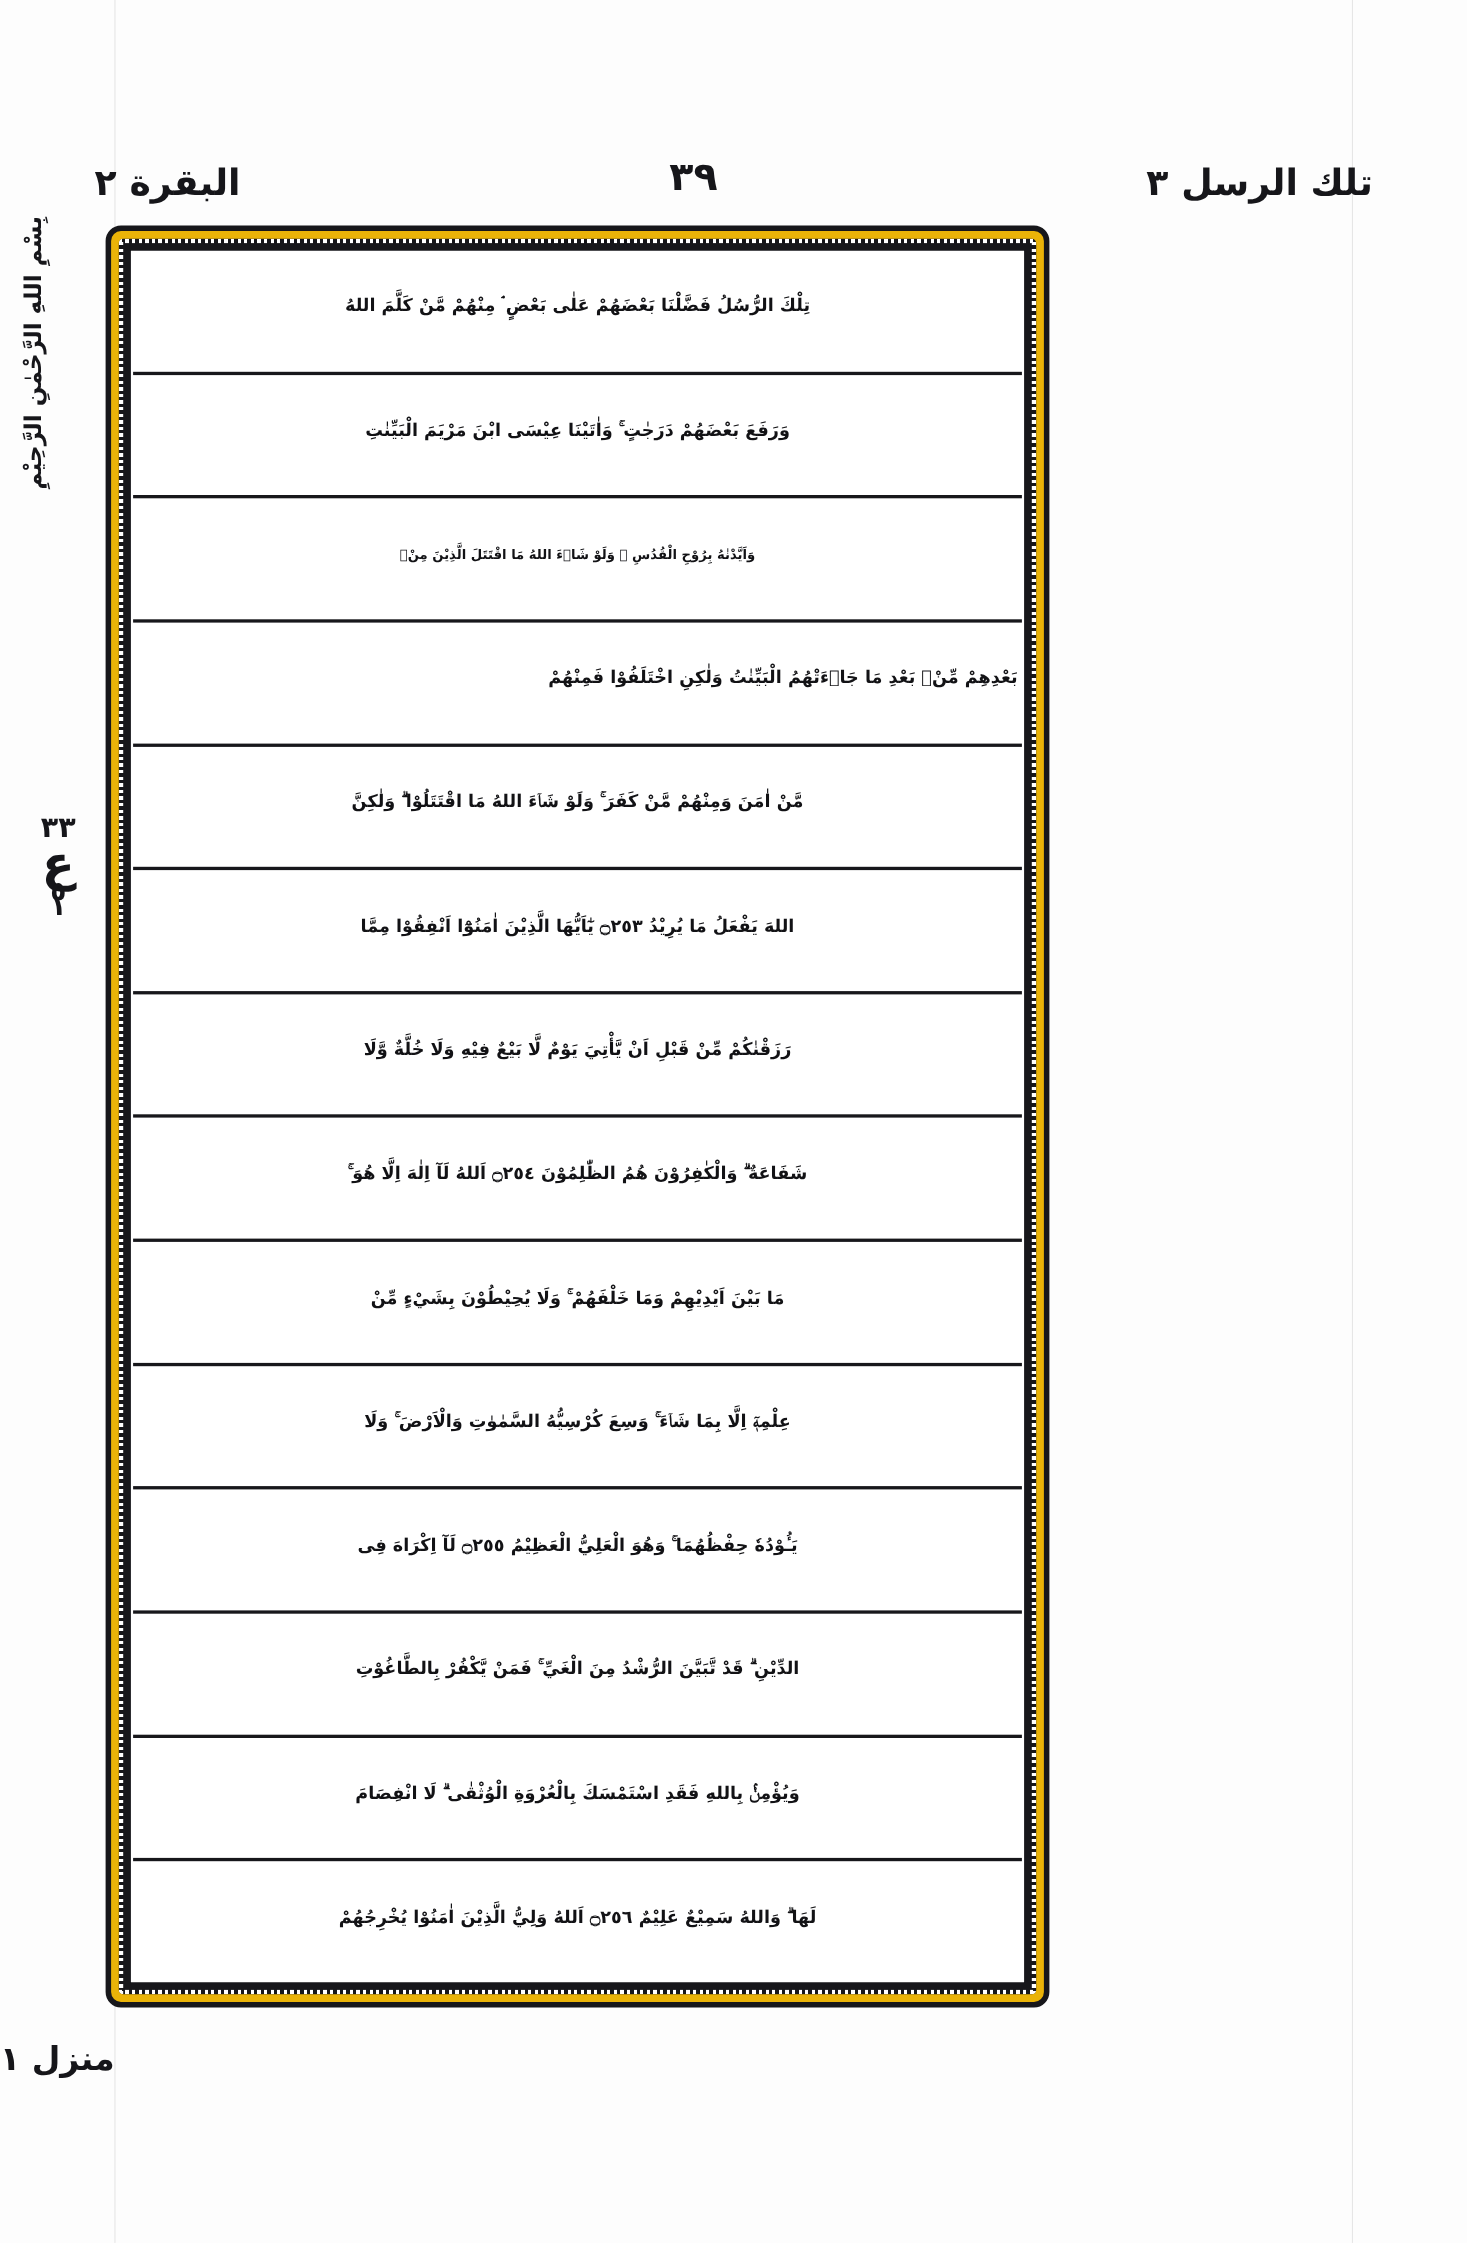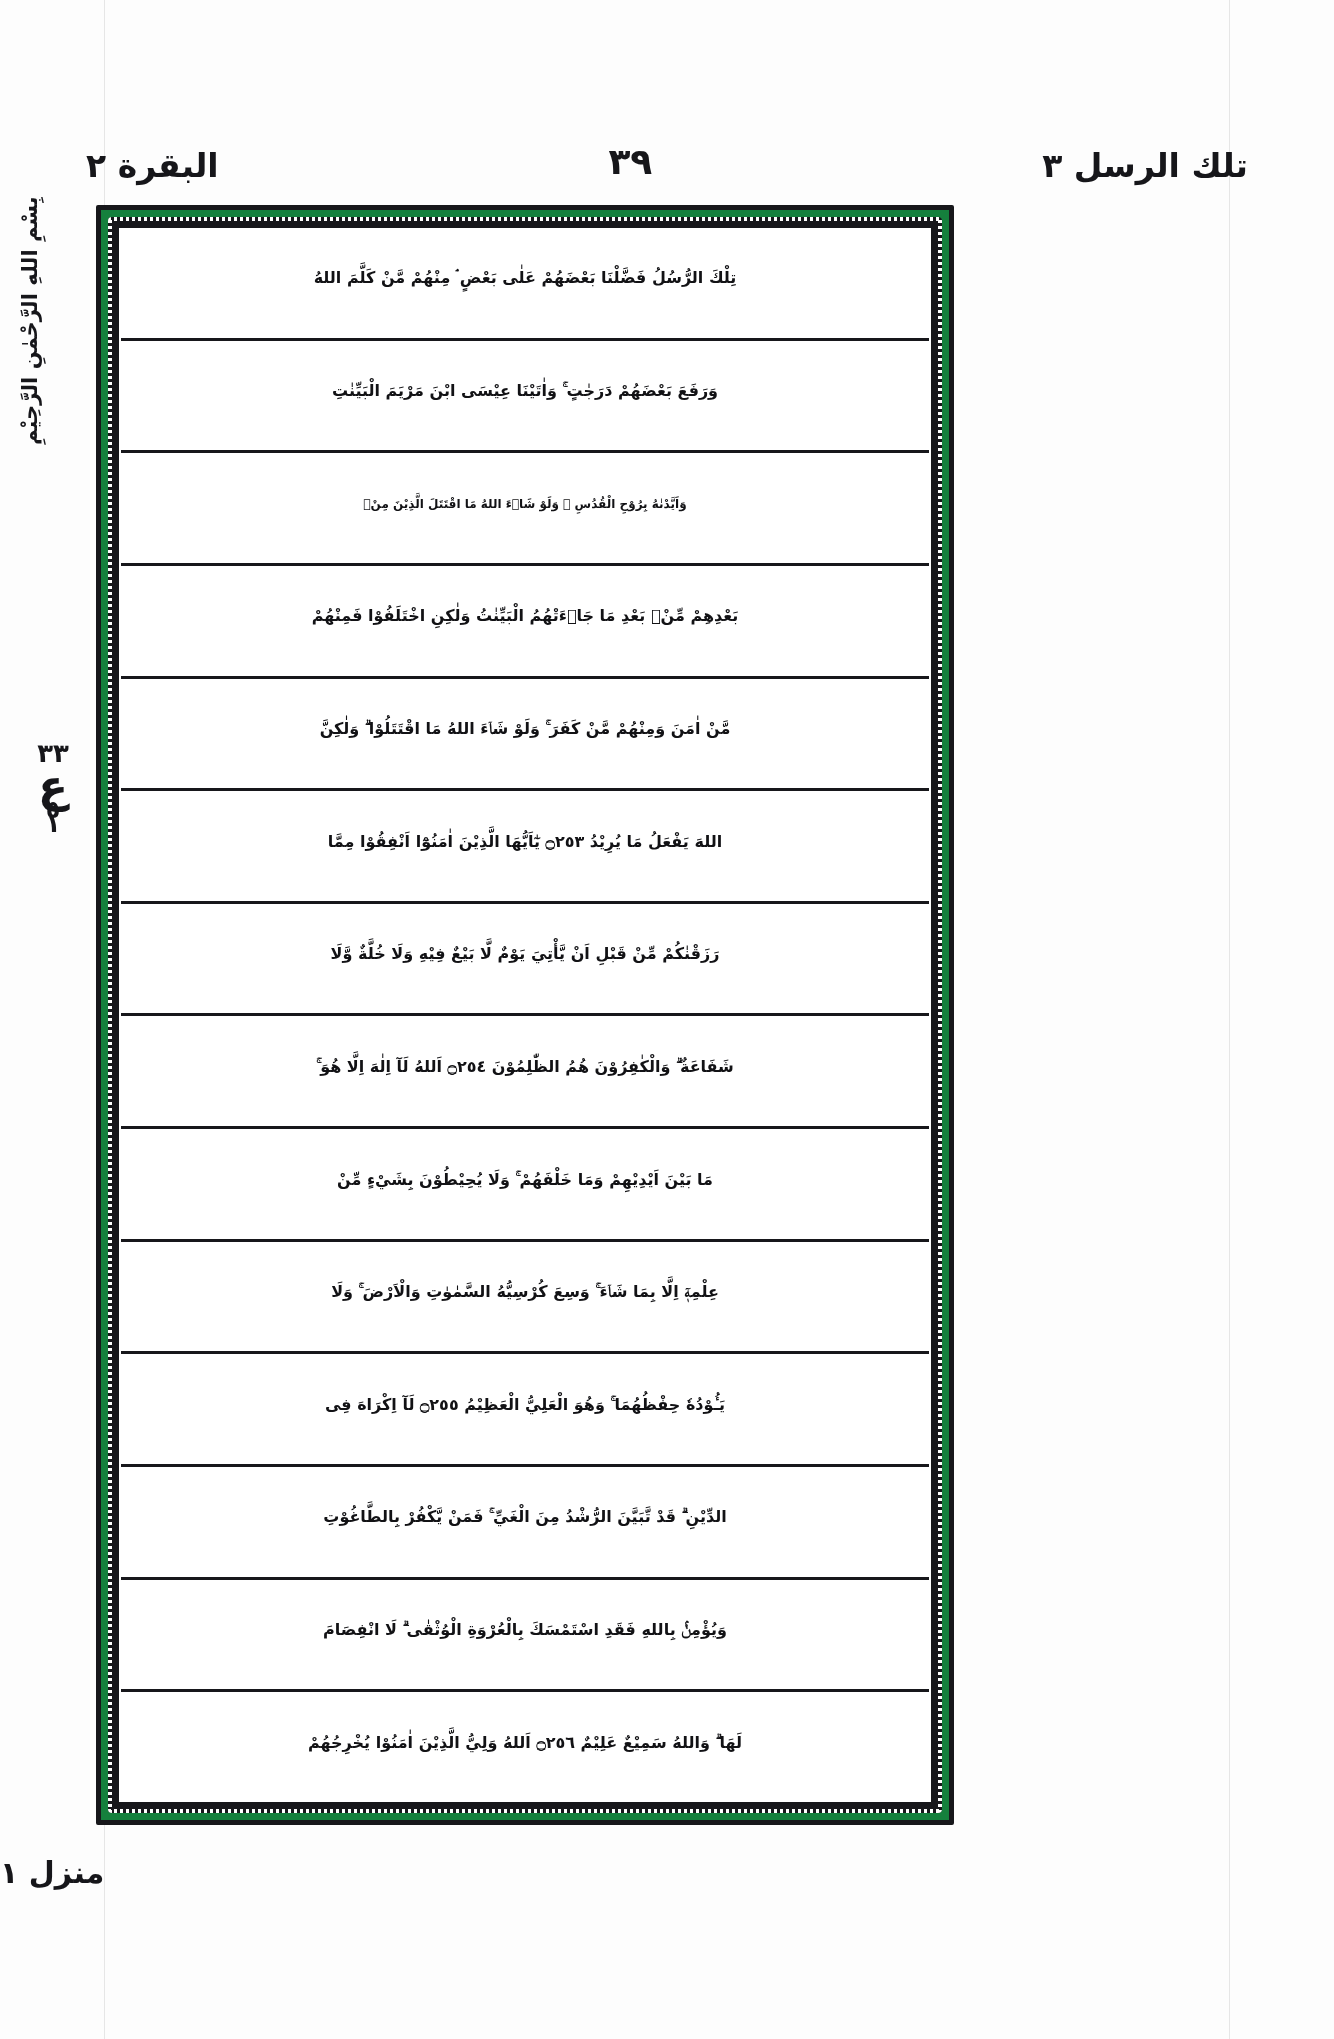--- a/index.html
+++ b/index.html
@@ -59,23 +59,23 @@
 
   
   #text-frame {
     position: absolute;
     top: 205px;
     left: 96px;
     width: 858px;
     height: 1620px;
     box-sizing: border-box;
     border: 5px solid #17171b;
-    border-radius: 2px;
+    border-radius: 14px;
     padding: 4px;
-    background: #15803d;
+    background: #eab308;
   }
   #text-frame-inner {
     position: absolute;
     inset: 7px;
     border: 11px solid #17171b;
     border-radius: 4px;
     box-sizing: border-box;
     background: #ffffff;
   }
   
@@ -204,21 +204,21 @@
         <div class="qline">
           <div class="qline-text tight" style="font-size: 16px;">تِلْكَ الرُّسُلُ فَضَّلْنَا بَعْضَهُمْ عَلٰى بَعْضٍ ۘ مِنْهُمْ مَّنْ كَلَّمَ اللهُ</div>
         </div>
         <div class="qline">
           <div class="qline-text tight" style="font-size: 16px;">وَرَفَعَ بَعْضَهُمْ دَرَجٰتٍ ۚ وَاٰتَيْنَا عِيْسَى ابْنَ مَرْيَمَ الْبَيِّنٰتِ</div>
         </div>
         <div class="qline">
           <div class="qline-text tight" style="font-size: 12px;">وَاَيَّدْنٰهُ بِرُوْحِ الْقُدُسِ ۗ وَلَوْ شَاۤءَ اللهُ مَا اقْتَتَلَ الَّذِيْنَ مِنْۢ</div>
         </div>
         <div class="qline">
-          <div class="qline-text tight" style="font-size: 16px;">بَعْدِهِمْ مِّنْۢ بَعْدِ مَا جَاۤءَتْهُمُ الْبَيِّنٰتُ وَلٰكِنِ اخْتَلَفُوْا فَمِنْهُمْ</div>
+          <div class="qline-text tight" style="font-size: 16px; text-align: right;">بَعْدِهِمْ مِّنْۢ بَعْدِ مَا جَاۤءَتْهُمُ الْبَيِّنٰتُ وَلٰكِنِ اخْتَلَفُوْا فَمِنْهُمْ</div>
         </div>
         <div class="qline">
           <div class="qline-text tight" style="font-size: 16px;">مَّنْ اٰمَنَ وَمِنْهُمْ مَّنْ كَفَرَ ۚ وَلَوْ شَاۤءَ اللهُ مَا اقْتَتَلُوْا ۗ وَلٰكِنَّ</div>
         </div>
         <div class="qline">
           <div class="qline-text tight" style="font-size: 16px;">اللهَ يَفْعَلُ مَا يُرِيْدُ ۝٢٥٣ يٰٓاَيُّهَا الَّذِيْنَ اٰمَنُوْٓا اَنْفِقُوْا مِمَّا</div>
         </div>
         <div class="qline">
           <div class="qline-text tight" style="font-size: 16px;">رَزَقْنٰكُمْ مِّنْ قَبْلِ اَنْ يَّأْتِيَ يَوْمٌ لَّا بَيْعٌ فِيْهِ وَلَا خُلَّةٌ وَّلَا</div>
         </div>

